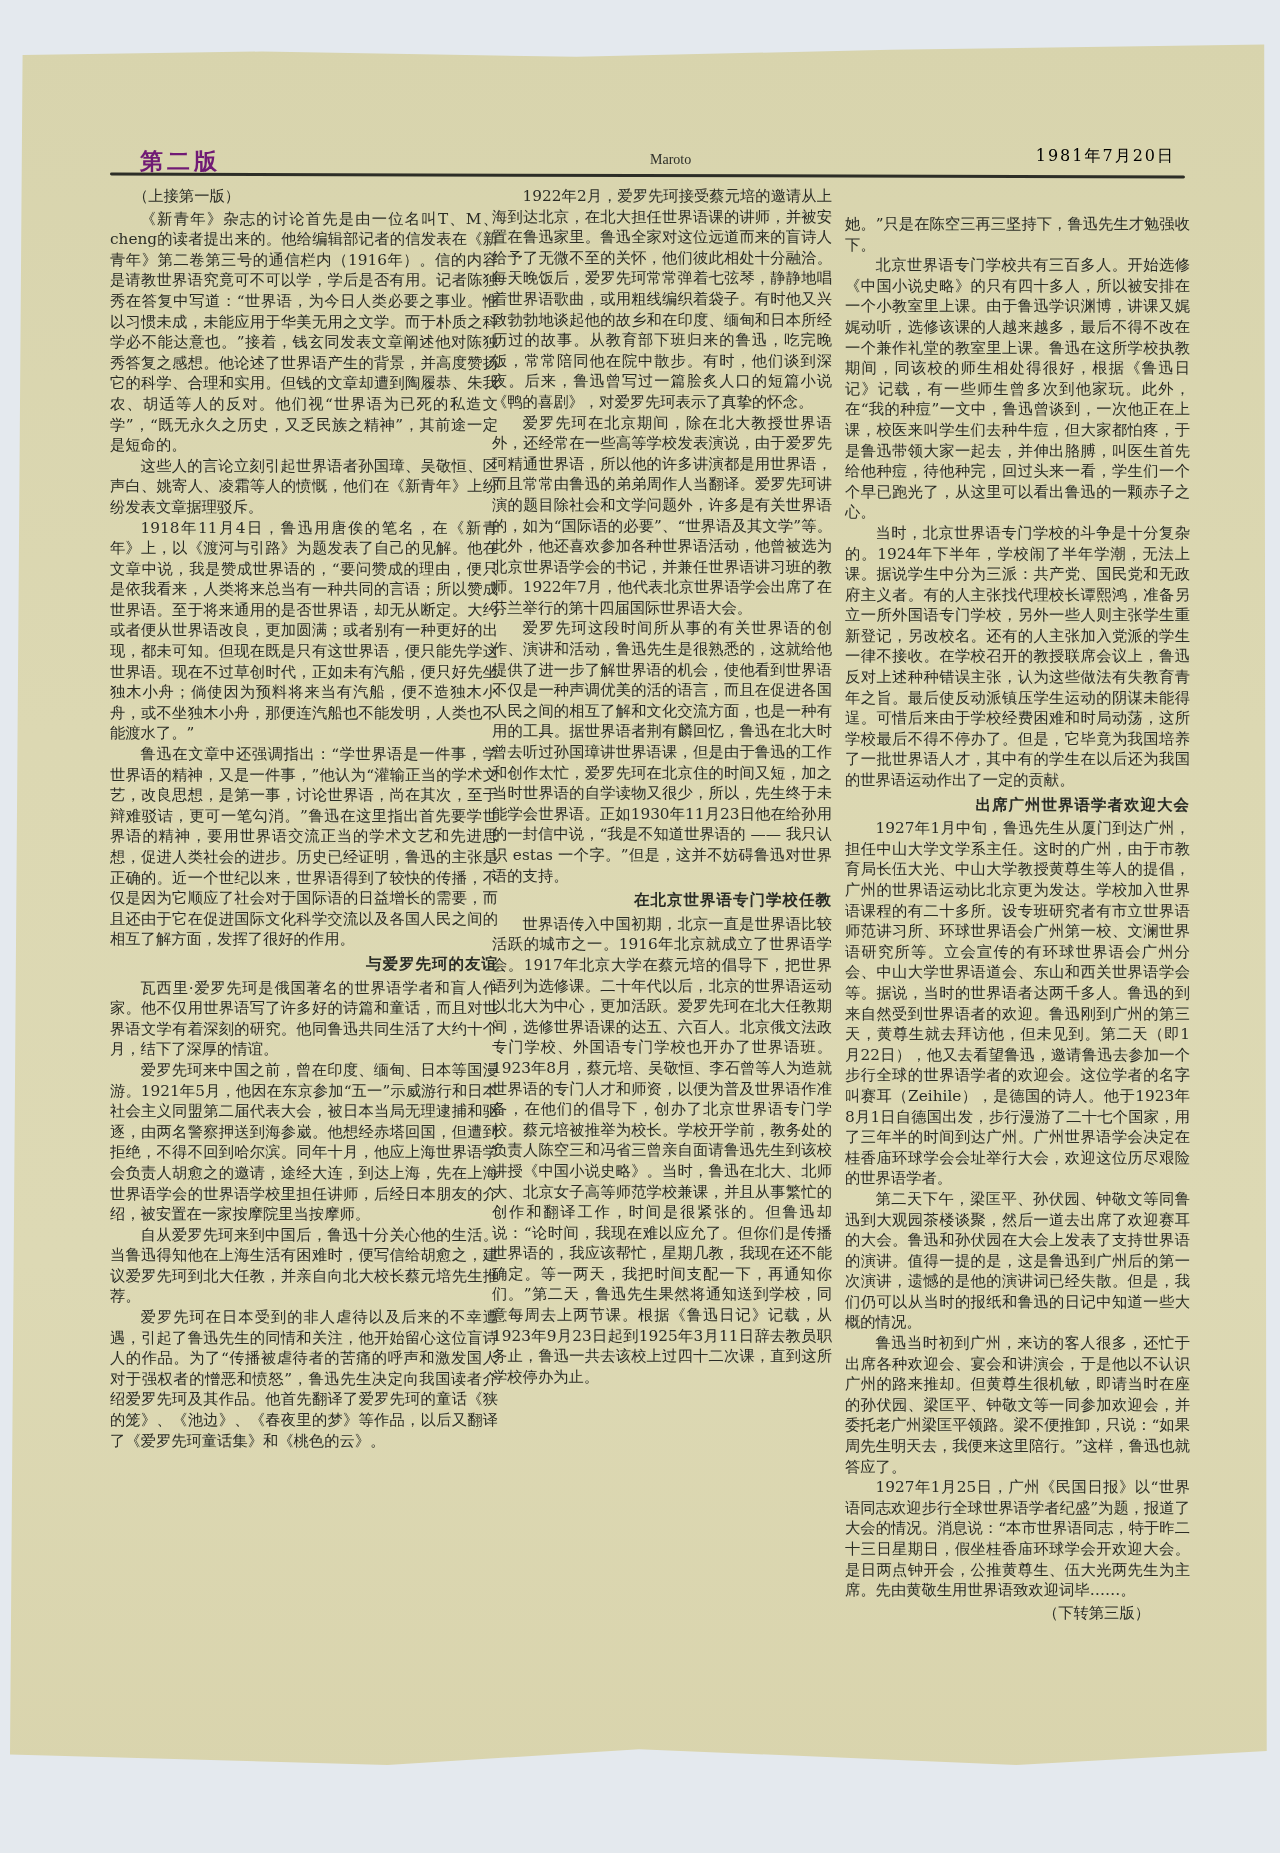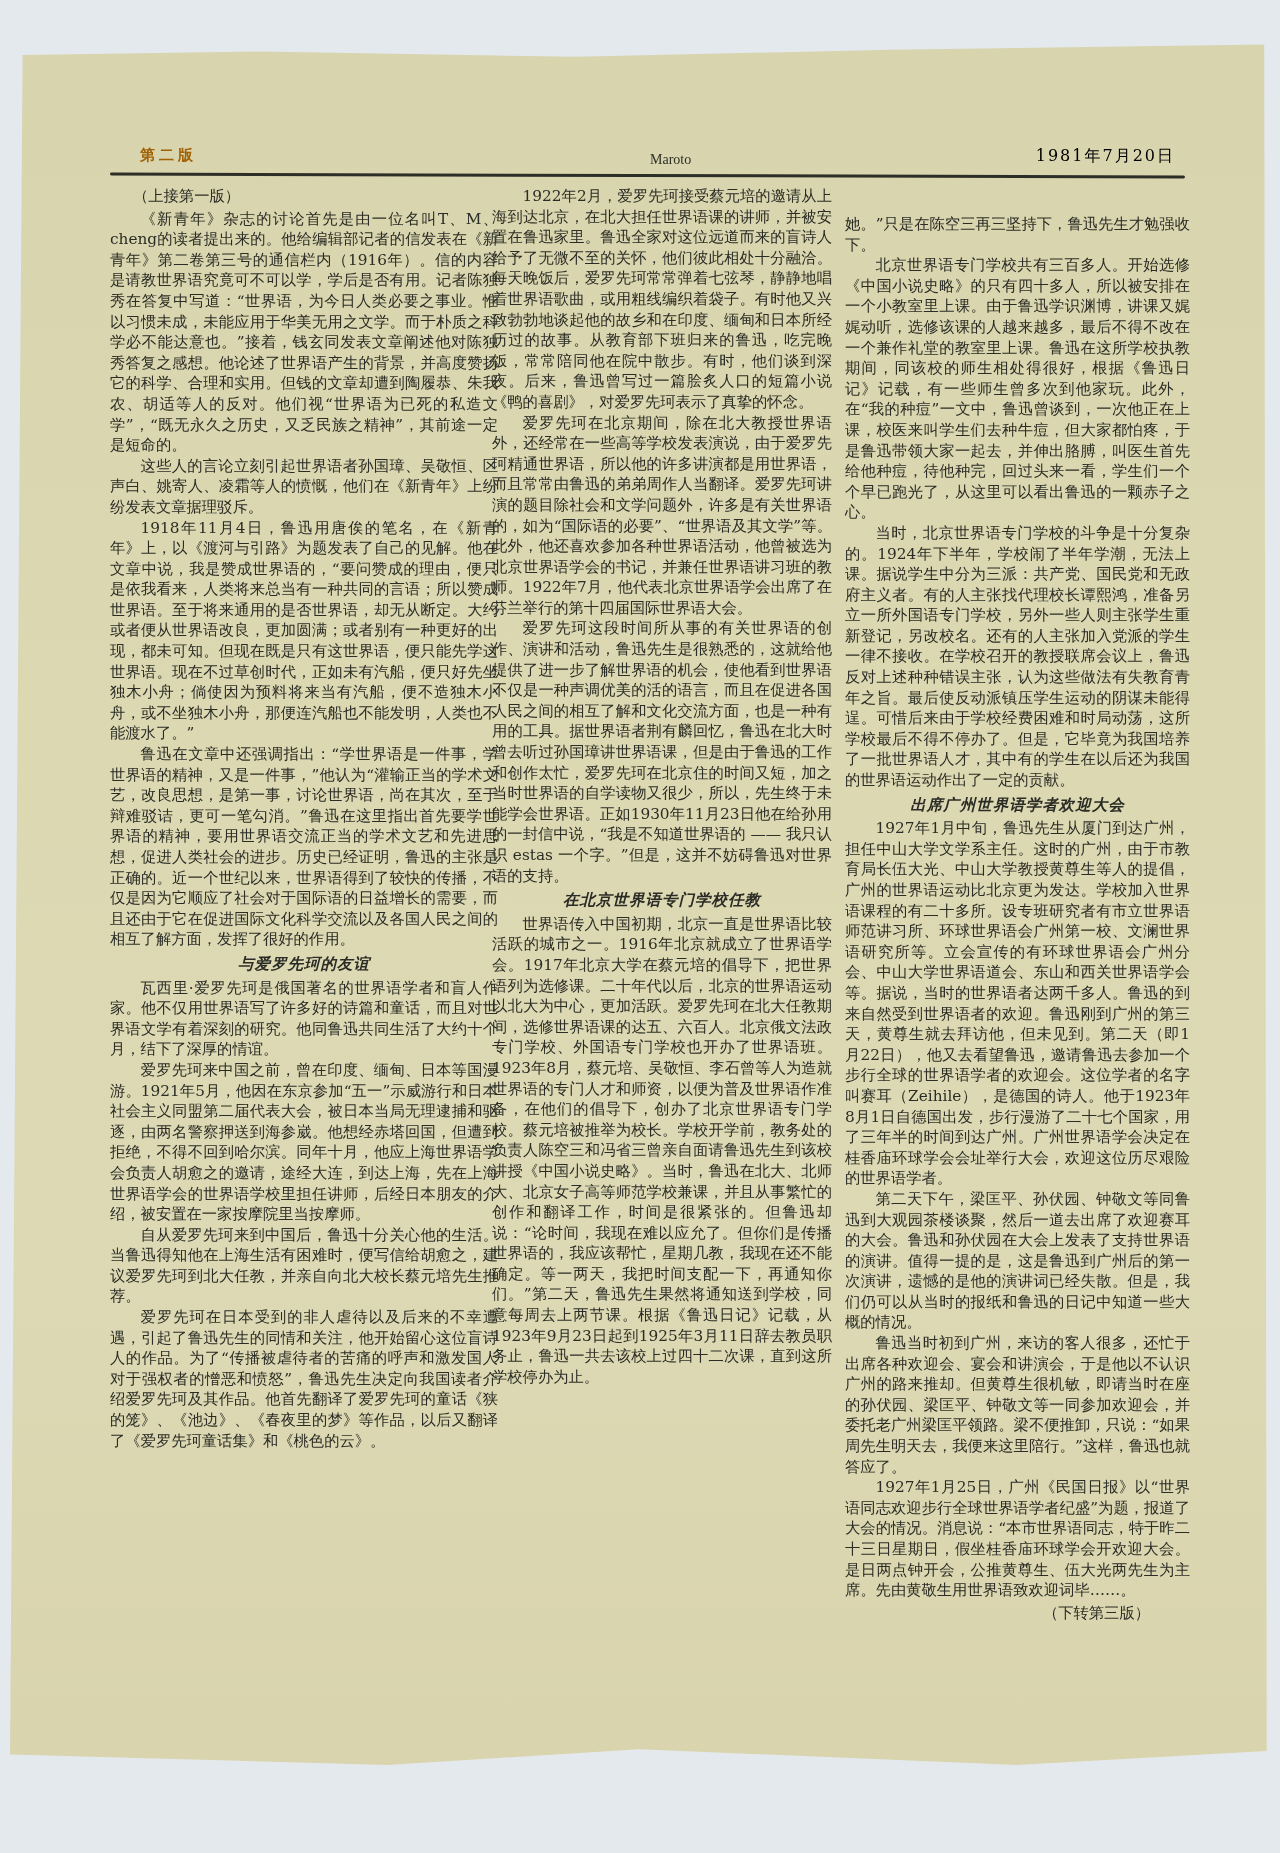--- a/index.html
+++ b/index.html
@@ -10,35 +10,35 @@
   }
   .paper{
     position:absolute;left:10px;top:34px;width:1258px;height:1752px;
     background:linear-gradient(180deg,#d8d4ad 0%,#dcd8b2 40%,#ddd9b4 70%,#d9d4ad 100%);
     box-shadow:0 0 3px rgba(0,0,0,.25);
     clip-path:polygon(1% 1.2%,20% 1%,45% 1.3%,70% 0.9%,99.7% 0.6%,99.9% 98%,80% 98.8%,50% 97.9%,30% 98.8%,0% 98.2%);
   }
   .masthead{
     position:absolute;left:110px;top:140px;width:1075px;height:34px;
   }
-  .mh-edition{position:absolute;left:30px;top:6px;font-weight:bold;font-size:15px;color:#a16207;letter-spacing:4px;}
+  .mh-edition{position:absolute;left:30px;top:6px;font-weight:bold;font-size:23px;color:#701a75;letter-spacing:4px;}
   .mh-name{position:absolute;left:540px;top:12px;font-size:14px;color:#2e2f28;font-family:"Liberation Serif",serif;text-align:center;}
   .mh-date{position:absolute;right:10px;top:6px;font-size:16px;color:#000000;letter-spacing:2px;}
   .mh-rule{position:absolute;left:0;right:0;top:34px;height:3px;background:#2d2e27;border-radius:2px;transform:rotate(0.15deg);}
   .col{
     position:absolute;top:186px;font-size:15.3px;line-height:20.6px;color:#2a2c25;
     text-align:justify;
   }
   .col1{left:110px;width:388px;}
   .col2{left:492px;width:340px;}
   .col3{left:845px;width:345px;}
   .col p{margin:0;text-indent:2em;}
   .col .cont{text-indent:1.5em;margin:0 0 2px 0;}
   .col .noind{text-indent:0;margin-top:28px;}
-  .col h3{margin:4px 0 3px 0;text-align:center;font-size:15.5px;font-weight:bold;letter-spacing:1px;font-style:italic;}
+  .col h3{margin:4px 0 3px 0;text-align:right;font-size:15.5px;font-weight:bold;letter-spacing:1px;}
   .col .end{text-align:right;padding-right:40px;margin-top:2px;}
 </style>
 </head>
 <body>
 
 <div class="paper"></div>
 
 <div class="masthead">
   <span class="mh-edition">第二版</span>
   <span class="mh-name">Maroto</span>

